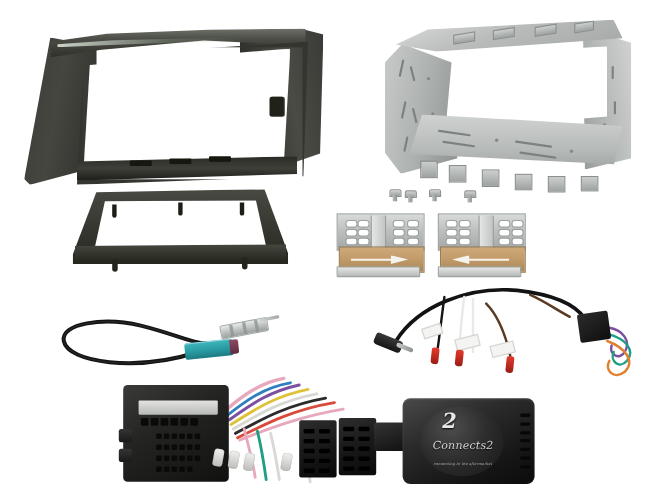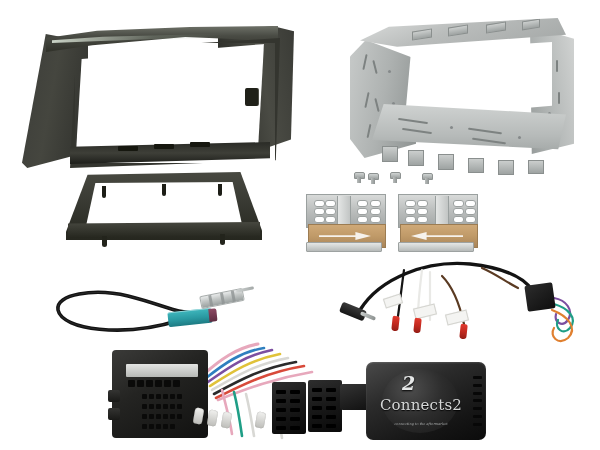--- a/index.html
+++ b/index.html
@@ -263,21 +263,21 @@
     position:absolute;left:16px;top:7px;width:76px;height:64px;
     border-radius:50%;
     background:radial-gradient(ellipse at 36% 30%,#4e4e4e 0%,#2d2d2d 48%,#171717 100%);
   }
   .box-logo{
     position:absolute;left:20px;top:22px;width:70px;height:32px;
     display:flex;flex-direction:column;align-items:center;justify-content:center;
     color:#d6d8d8;
   }
   .logo-main{
-    font-family:"DejaVu Serif",serif;font-size:15px;
+    font-family:"DejaVu Serif",serif;font-style:italic;font-size:10px;
     letter-spacing:.2px;line-height:1;
     text-shadow:0 1px 1px rgba(0,0,0,.9);
     white-space:nowrap;
     margin-top:24px;
   }
   .logo-two{
     position:absolute;left:36px;top:12px;
     font-family:"DejaVu Serif",serif;font-style:italic;font-weight:bold;
     font-size:19px;color:#e6e8e8;line-height:1;
     text-shadow:0 1px 2px rgba(0,0,0,.95);

